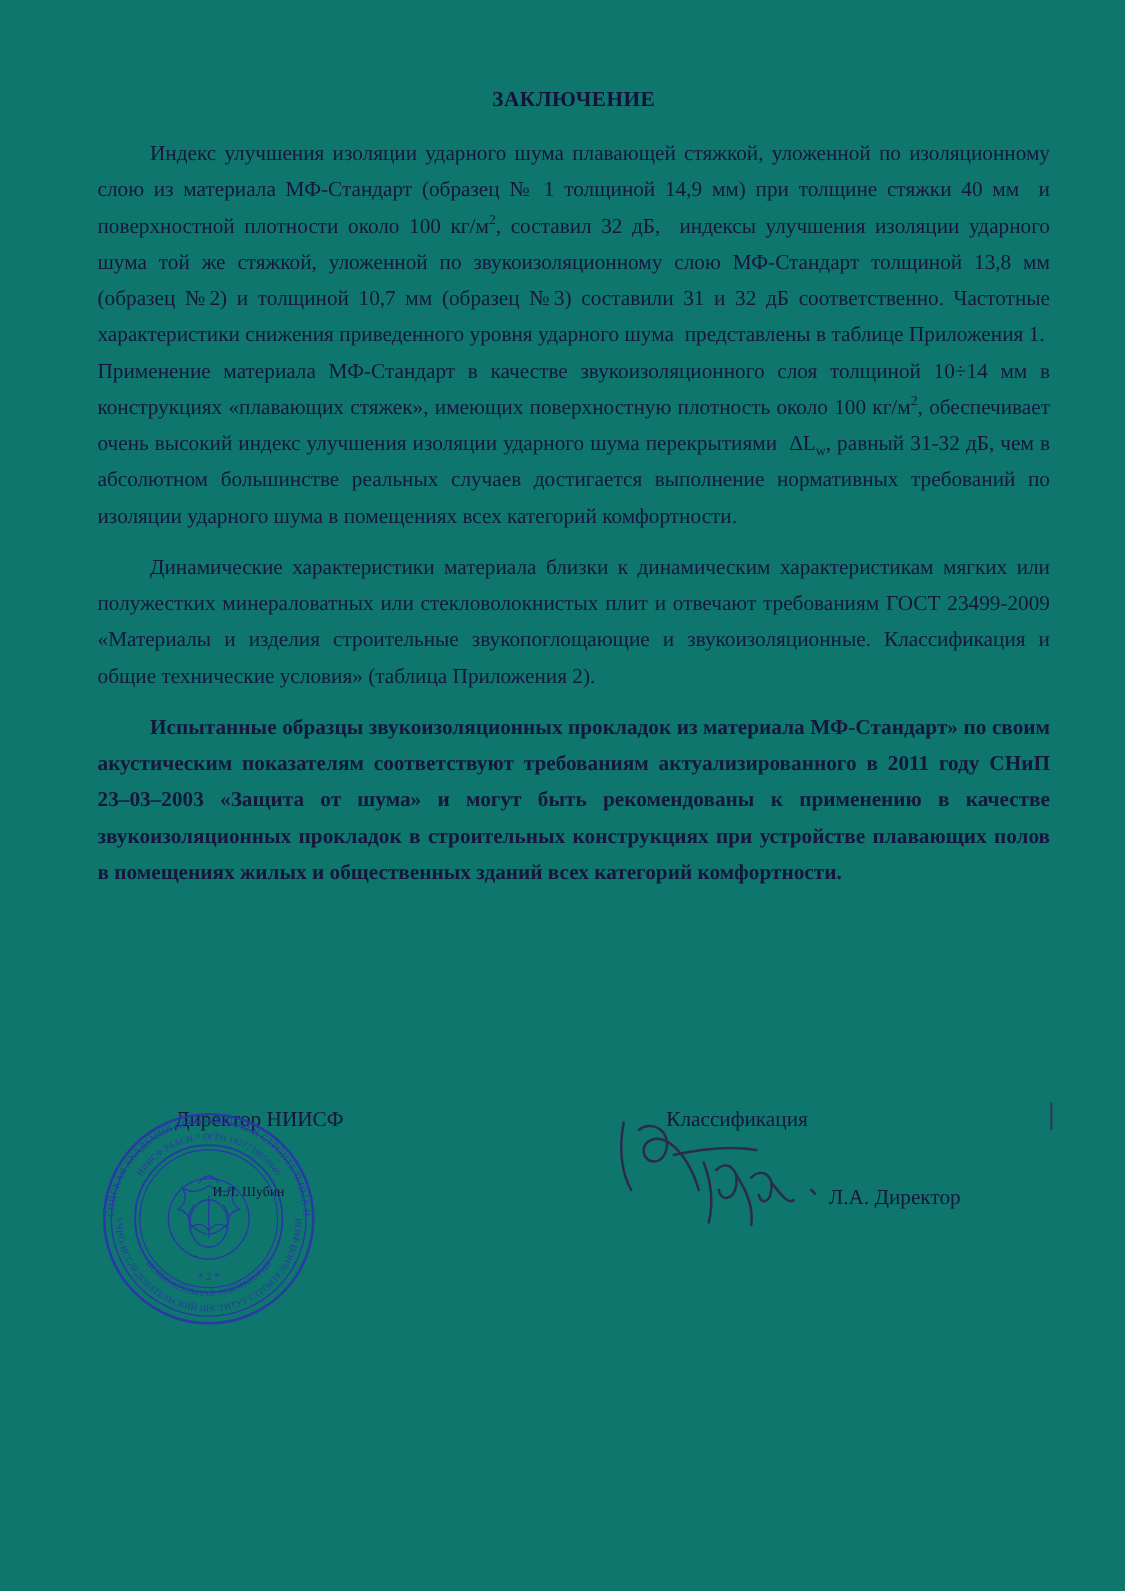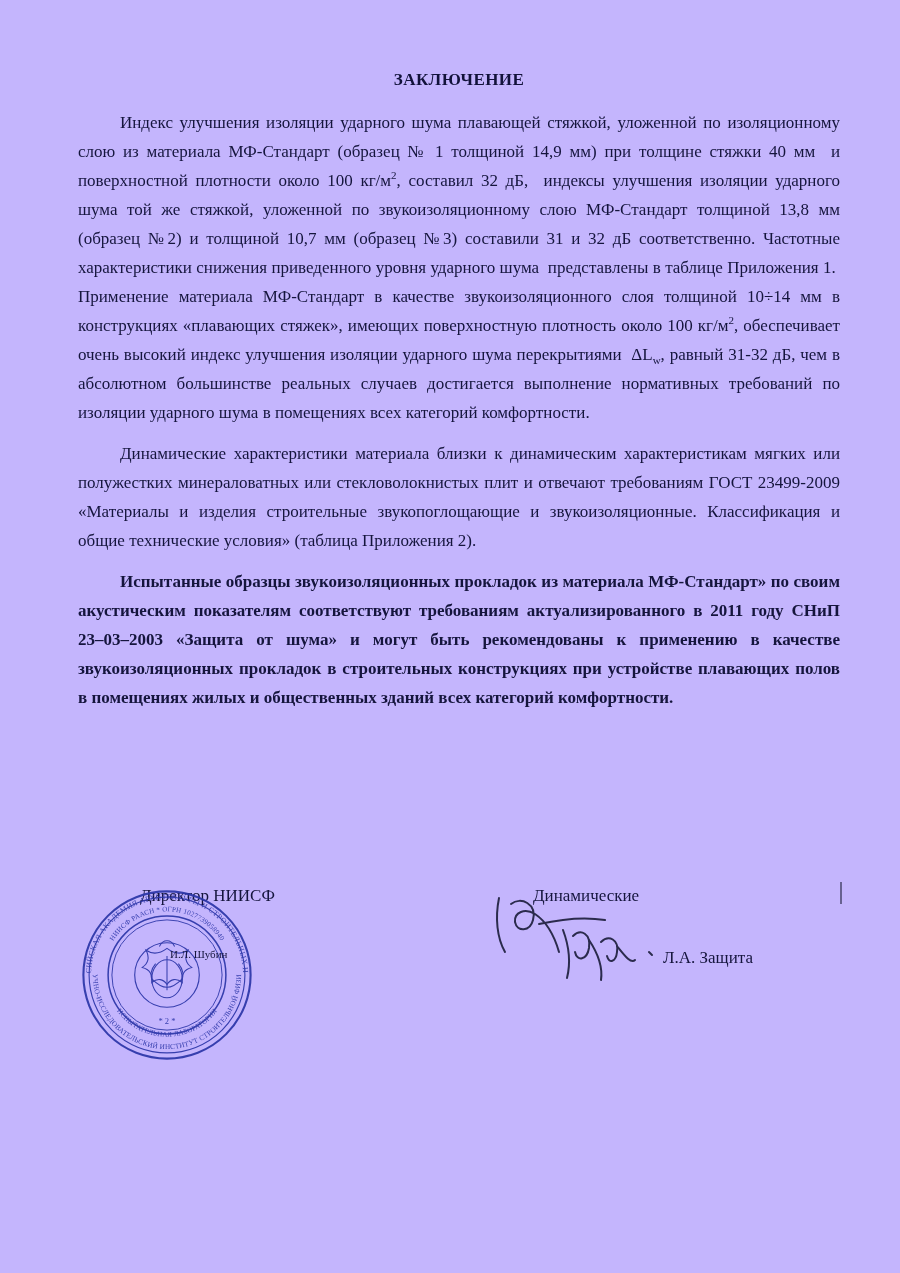--- a/index.html
+++ b/index.html
@@ -11,21 +11,21 @@
     width: 900px;
     height: 1273px;
     position: relative;
     font-family: "Liberation Serif", serif;
     color: #1a1a2e;
     overflow: hidden;
   }
   .page {
     position: absolute;
     inset: 0;
-    background: #c4b5fd;
+    background: #0f766e;
   }
   .content {
     position: absolute;
     left: 78px;
     top: 70px;
     width: 762px;
   }
   .doc-title {
     text-align: center;
     font-size: 17px;
@@ -118,24 +118,24 @@
     <p class="para"><span>Индекс улучшения изоляции ударного шума плавающей стяжкой, уложенной по изоляционному слою из материала МФ-Стандарт (образец № 1 толщиной 14,9 мм) при толщине стяжки 40 мм&nbsp; и поверхностной плотности около 100 кг/м<sup>2</sup>, составил 32 дБ,&nbsp; индексы улучшения изоляции ударного шума той же стяжкой, уложенной по звукоизоляционному слою МФ-Стандарт толщиной 13,8 мм (образец №2) и толщиной 10,7 мм (образец №3) составили 31 и 32 дБ соответственно. Частотные характеристики снижения приведенного уровня ударного шума&nbsp; представлены в таблице Приложения 1.&nbsp; Применение материала МФ-Стандарт в качестве звукоизоляционного слоя толщиной 10÷14 мм в конструкциях «плавающих стяжек», имеющих поверхностную плотность около 100 кг/м<sup>2</sup>, обеспечивает очень высокий индекс улучшения изоляции ударного шума перекрытиями&nbsp; ΔL<sub>w</sub>,&nbsp;равный 31-32 дБ, чем в абсолютном большинстве реальных случаев достигается выполнение нормативных требований по изоляции ударного шума в помещениях всех категорий комфортности.</span></p>
 
     <p class="para">Динамические характеристики материала близки к динамическим характеристикам мягких или полужестких минераловатных или стекловолокнистых плит и отвечают требованиям ГОСТ 23499-2009 «Материалы и изделия строительные звукопоглощающие и звукоизоляционные. Классификация и общие технические условия» (таблица Приложения 2).</p>
 
     <p class="para">Испытанные образцы звукоизоляционных прокладок из материала МФ-Стандарт» по своим акустическим показателям соответствуют требованиям актуализированного в 2011 году СНиП 23–03–2003 «Защита от шума» и могут быть рекомендованы к применению в качестве звукоизоляционных прокладок в строительных конструкциях при устройстве плавающих полов в помещениях жилых и общественных зданий всех категорий комфортности.</p>
   </div>
 
   <div class="signatures">
     <div class="sig-col sig-left">Директор НИИСФ</div>
     <div class="sig-col sig-right">
-      <div>Динамические</div>
+      <div>Классификация</div>
     </div>
     <div class="sig-name-left">И.Л. Шубин</div>
-    <div class="sig-name-right">Л.А. Защита</div>
+    <div class="sig-name-right">Л.А. Директор</div>
   </div>
 
   <svg class="stamp" viewBox="0 0 200 200">
     <defs>
       <path id="arcTop" d="M 100,100 m -84,0 a 84,84 0 1,1 168,0" fill="none"></path>
       <path id="arcTopOuter" d="M 20,100 a 80,80 0 0,1 160,0" fill="none"></path>
       <path id="arcBottomOuter" d="M 22,100 a 78,78 0 0,0 156,0" fill="none"></path>
       <path id="arcTopInner" d="M 33,100 a 67,67 0 0,1 134,0" fill="none"></path>
       <path id="arcBottomInner" d="M 35,100 a 65,65 0 0,0 130,0" fill="none"></path>
     </defs>

